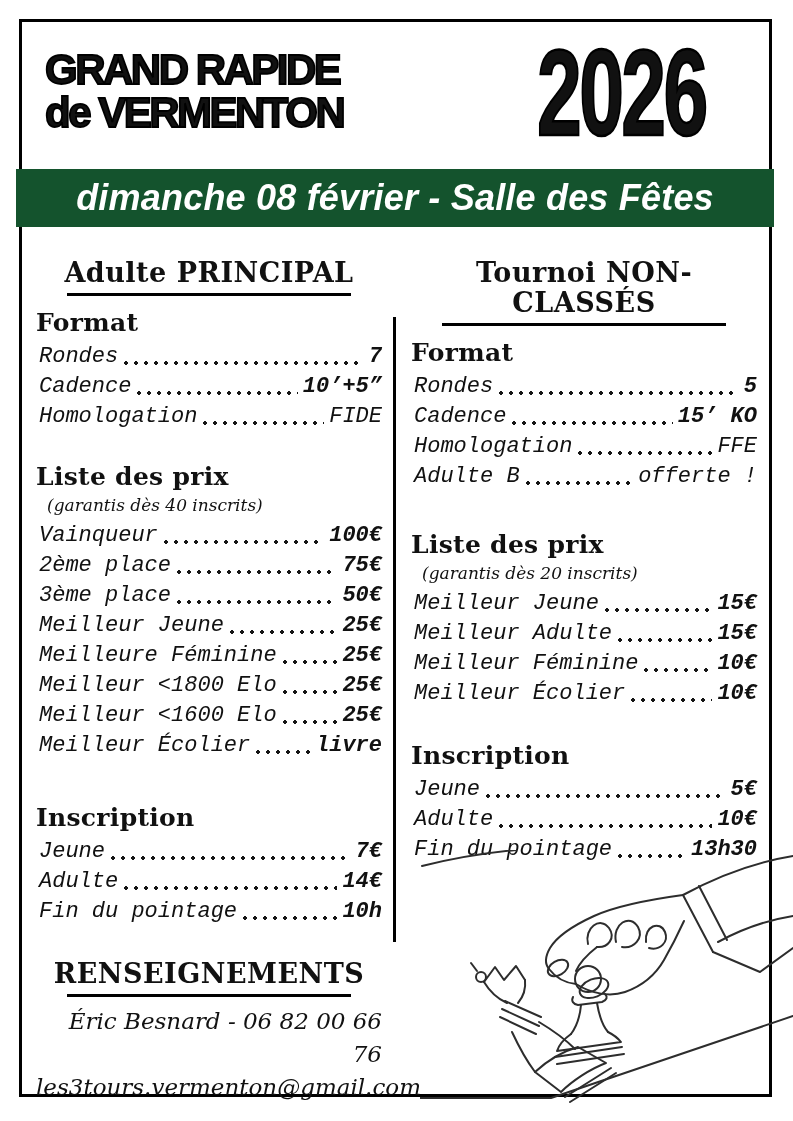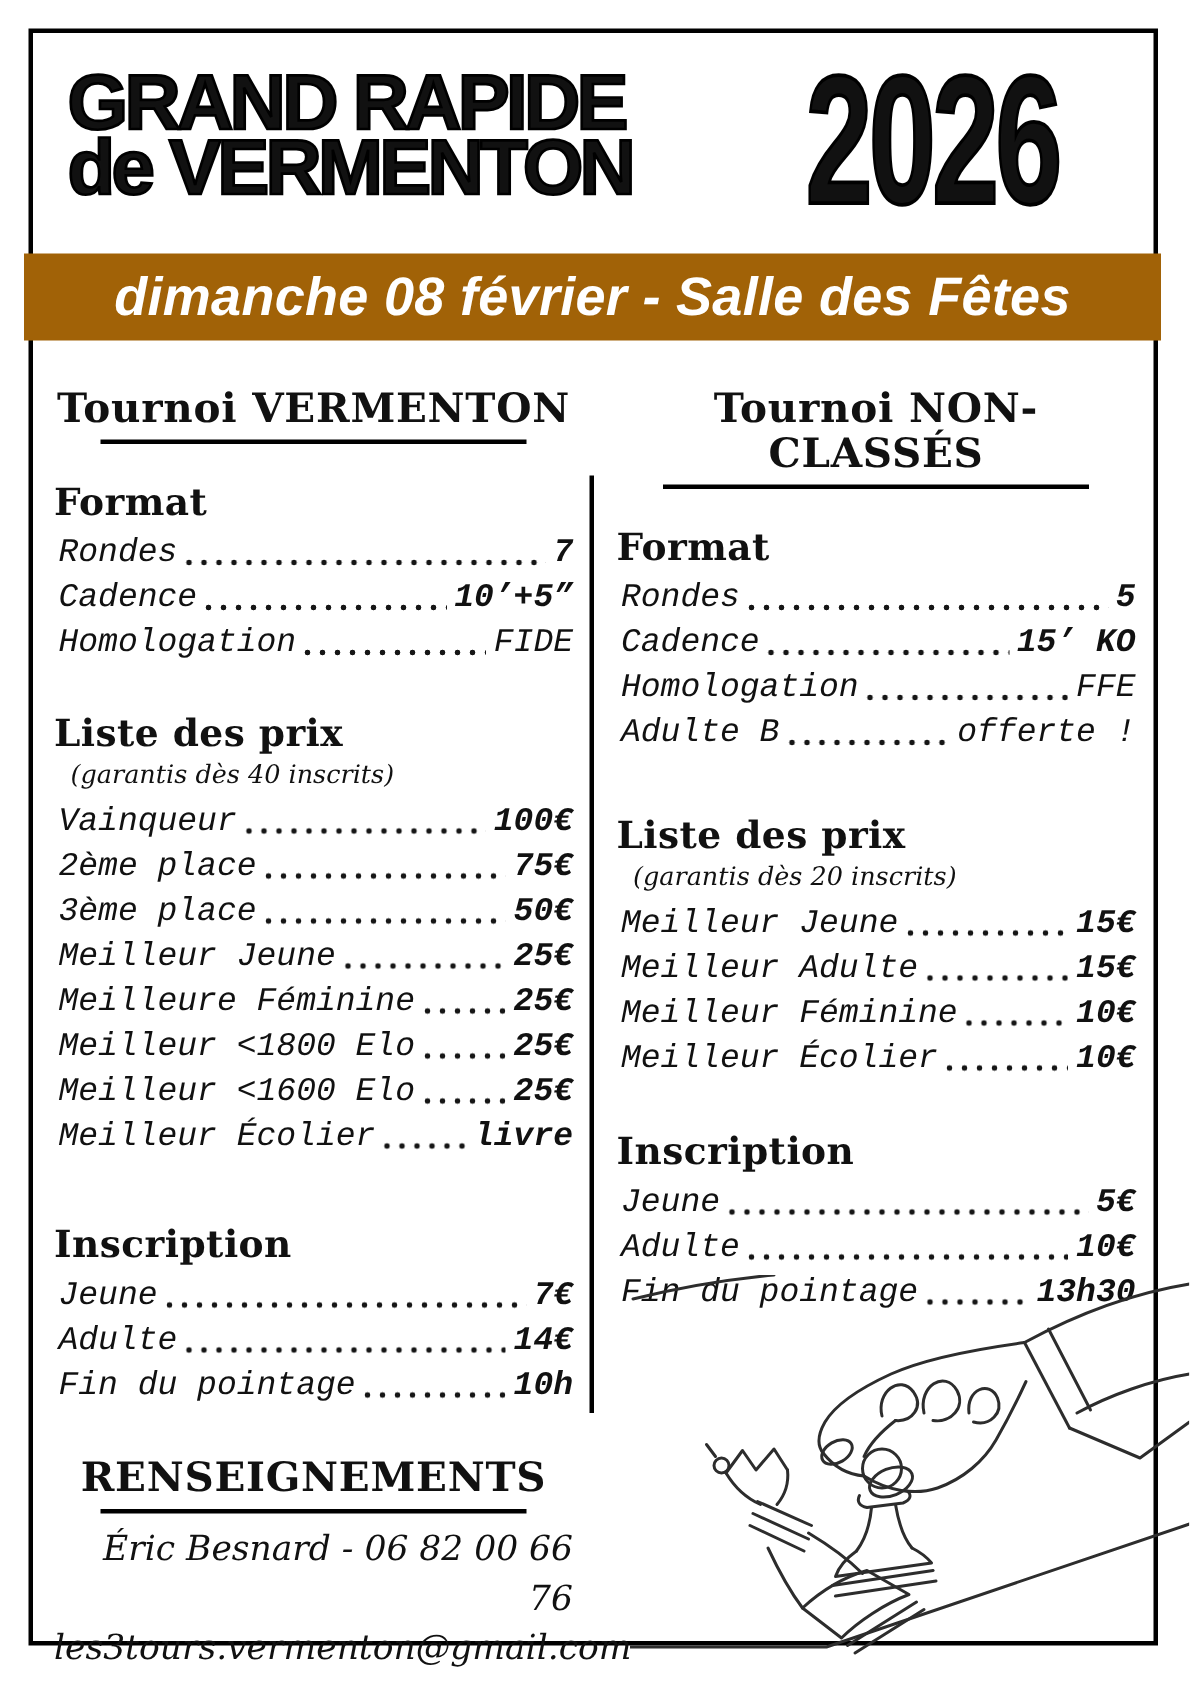--- a/index.html
+++ b/index.html
@@ -4,39 +4,39 @@
 <style>
   html,body{margin:0;padding:0;background:#fff;}
   .page{
     position:relative;width:793px;height:1121px;background:#fff;overflow:hidden;
     font-family:"Liberation Sans",sans-serif;color:#111;
   }
   .frame{position:absolute;left:19px;top:19px;width:753px;height:1078px;
     border:3px solid #000;box-sizing:border-box;}
   
   .header{position:absolute;top:36px;left:45px;width:706px;}
-  .title-lines{padding-top:12px;font-weight:700;font-size:52px;line-height:43px;
+  .title-lines{padding-top:12px;font-weight:700;font-size:42px;line-height:43px;
     letter-spacing:-2.5px;-webkit-text-stroke:1.8px #000;}
   .year{position:absolute;top:-4px;left:492px;font-size:122px;font-weight:700;
     line-height:1;letter-spacing:-4px;transform:scaleX(0.66);transform-origin:left top;
     -webkit-text-stroke:2.5px #000;}
   
   .banner{position:absolute;top:169px;left:16px;width:758px;height:58px;
     background:#1aa7a8;color:#fff;display:flex;align-items:center;justify-content:center;
     font-style:italic;font-weight:700;font-size:36px;letter-spacing:0.2px;}
   
   .col{position:absolute;top:258px;width:346px;}
   .col-left{left:36px;}
   .col-right{left:411px;}
   .divider{position:absolute;left:393px;top:317px;width:2.5px;height:625px;background:#000;}
   .col-heading{margin:0;text-align:center;font-family:"DejaVu Serif",serif;
     font-weight:700;font-size:27px;line-height:30px;letter-spacing:0.5px;}
   .col-heading::after{content:"";display:block;height:3px;background:#000;
     width:82%;margin:5px auto 0;}
-  .section{margin-top:24px;}
+  .section{margin-top:12px;}
   .sec-prix-l{margin-top:30px;} .sec-insc-l{margin-top:42px;}
   .sec-prix-r{margin-top:38px;} .sec-insc-r{margin-top:32px;}
   .sec-heading{margin:0 0 4px;font-family:"DejaVu Serif",serif;font-weight:700;
     font-size:25px;line-height:30px;letter-spacing:0.3px;}
   .note{font-family:"DejaVu Serif",serif;font-style:italic;font-size:17px;
     line-height:19px;margin:0 11px 6px;}
   .row{display:flex;align-items:baseline;font-family:Liberation Mono, monospace;
     font-style:italic;font-size:22px;line-height:30px;}
   .row .lbl{white-space:nowrap;padding-left:3px;}
   .row .leader{flex:1 1 auto;height:6px;margin:0 5px 6px;align-self:flex-end;
@@ -59,28 +59,28 @@
   <div class="frame"></div>
 
   <div class="header">
     <div class="title-lines">
       <div>GRAND RAPIDE</div>
       <div>de VERMENTON</div>
     </div>
     <div class="year">2026</div>
   </div>
 
-  <div class="banner" style="background: #a16207;">
+  <div class="banner" style="background: #14532d;">
     <span>dimanche 08 février - Salle des Fêtes</span>
   </div>
 
   <div class="divider"></div>
 
   <div class="col col-left">
-    <h2 class="col-heading">Tournoi VERMENTON</h2>
+    <h2 class="col-heading">Adulte PRINCIPAL</h2>
 
     <div class="section">
       <h3 class="sec-heading">Format</h3>
       <div class="row">
         <span class="lbl">Rondes</span>
         <span class="leader"></span>
         <span class="val">7</span>
       </div>
       <div class="row">
         <span class="lbl">Cadence</span>

